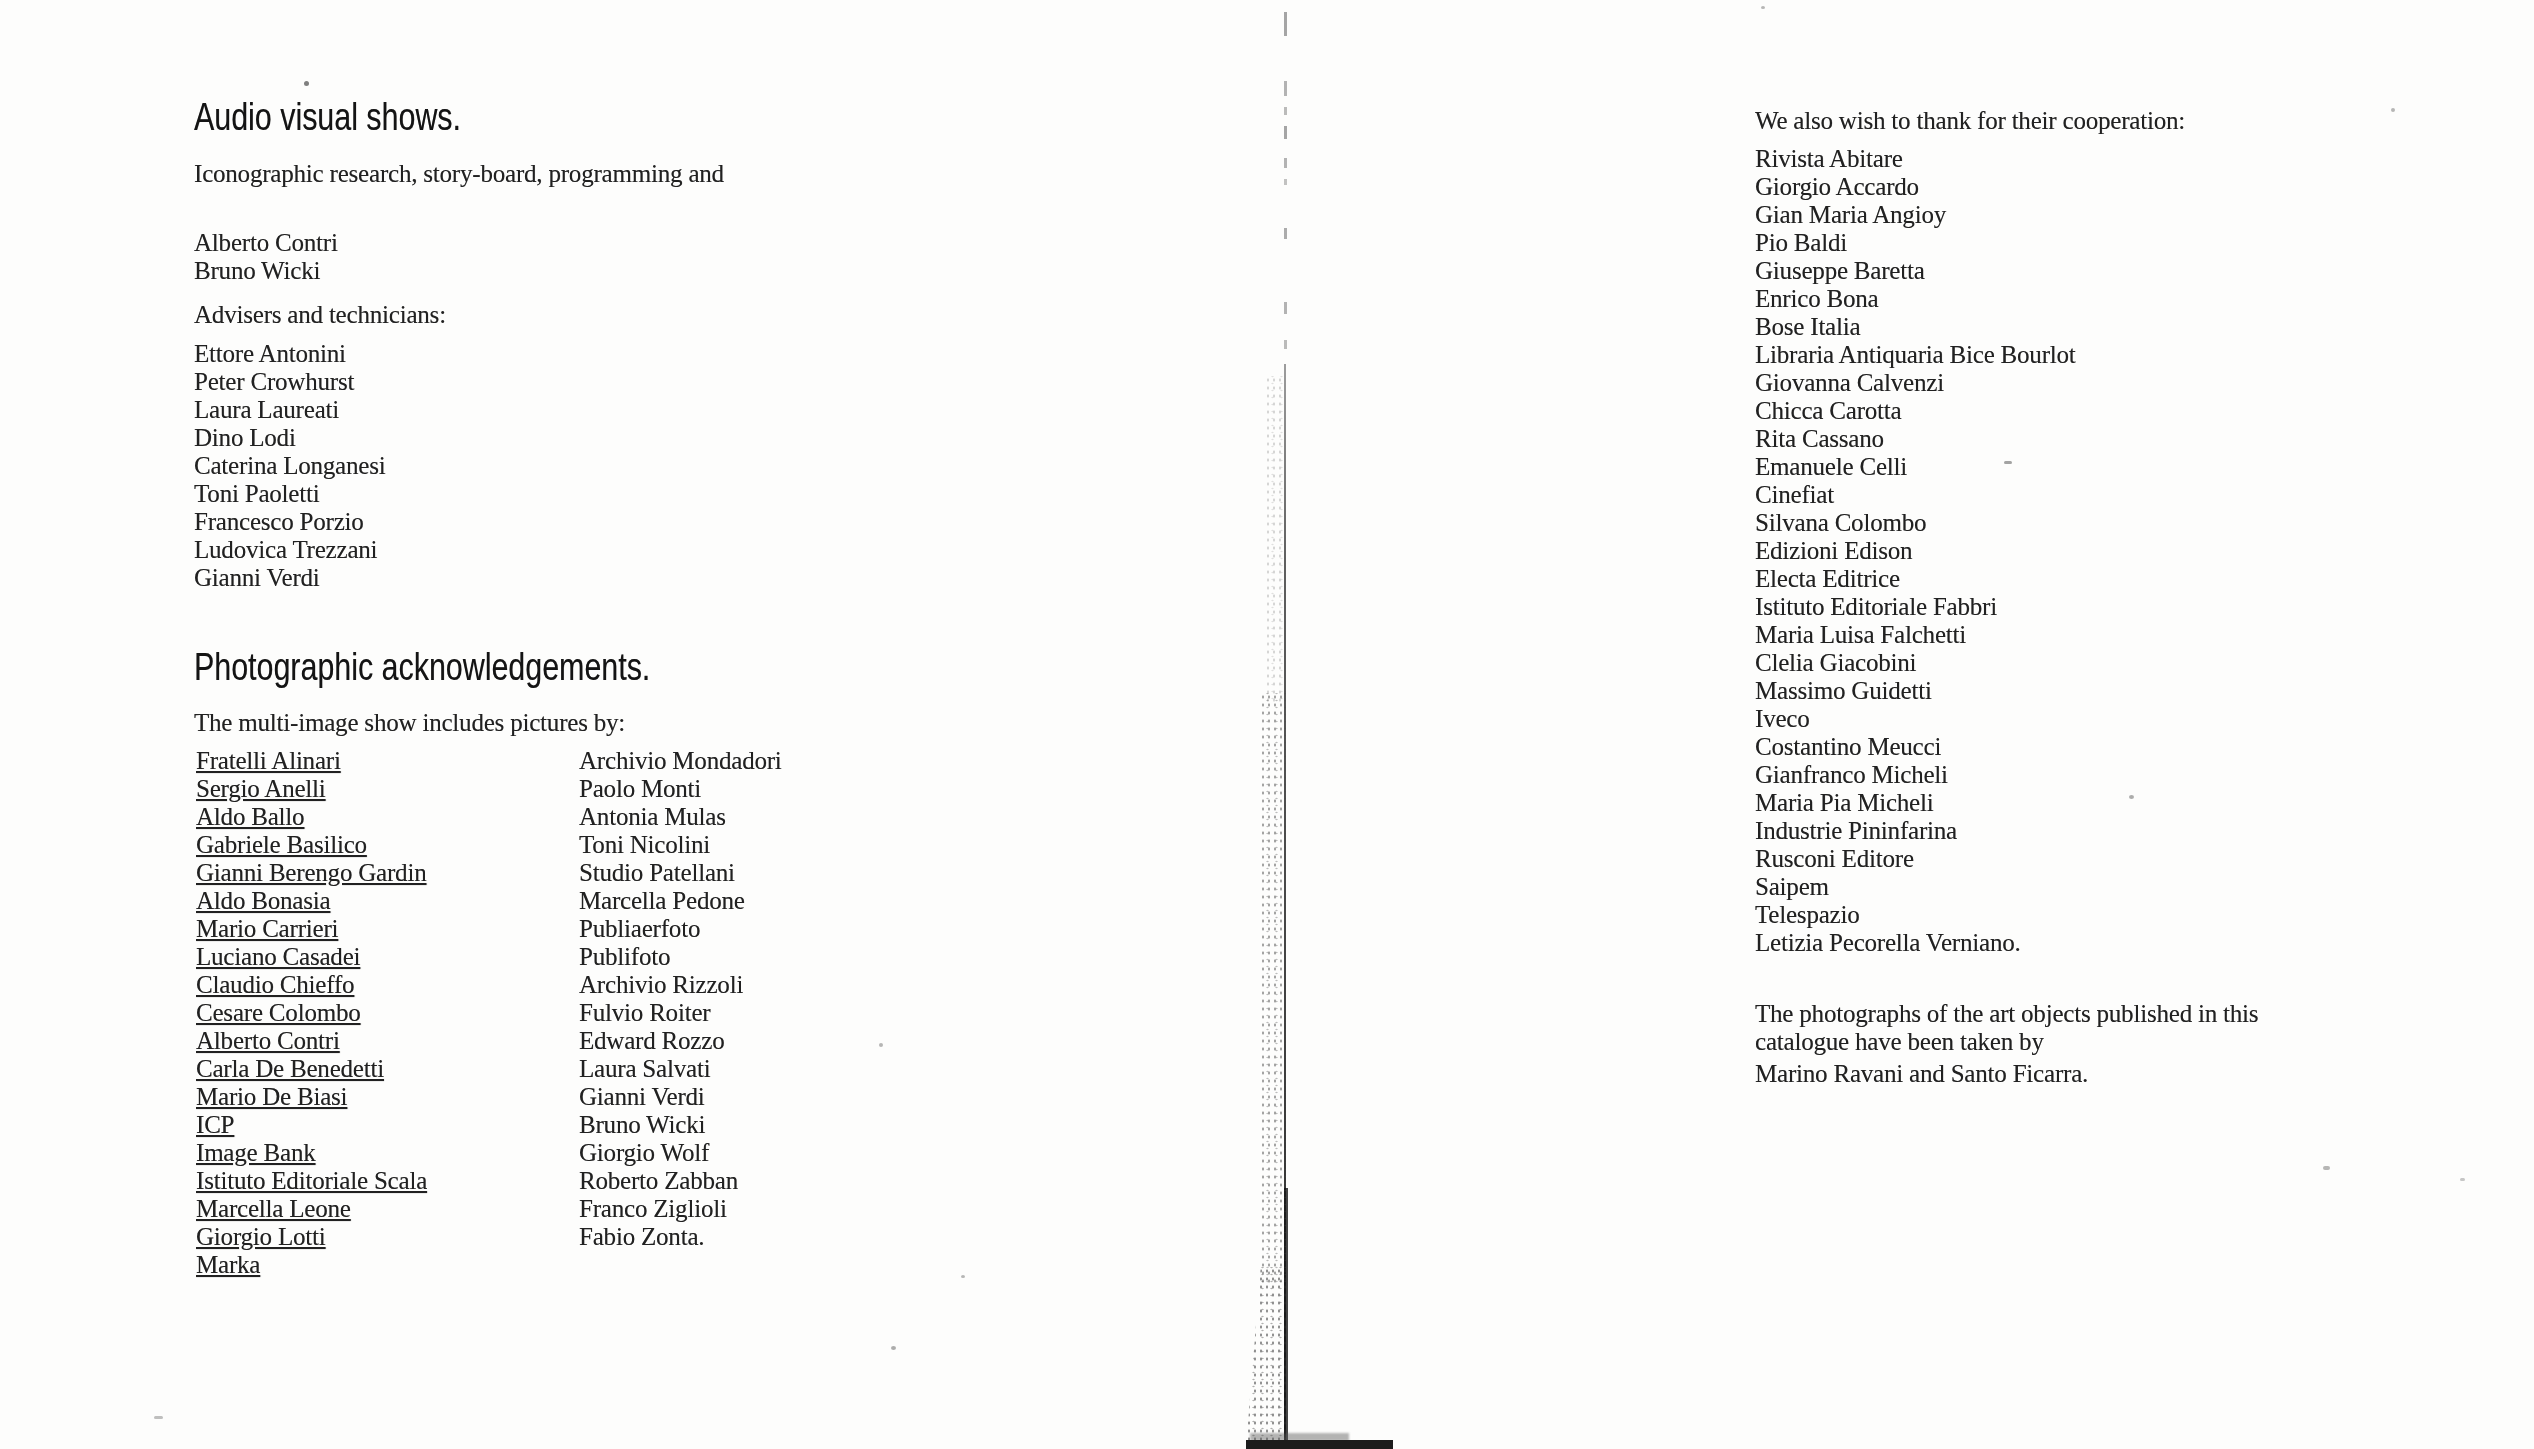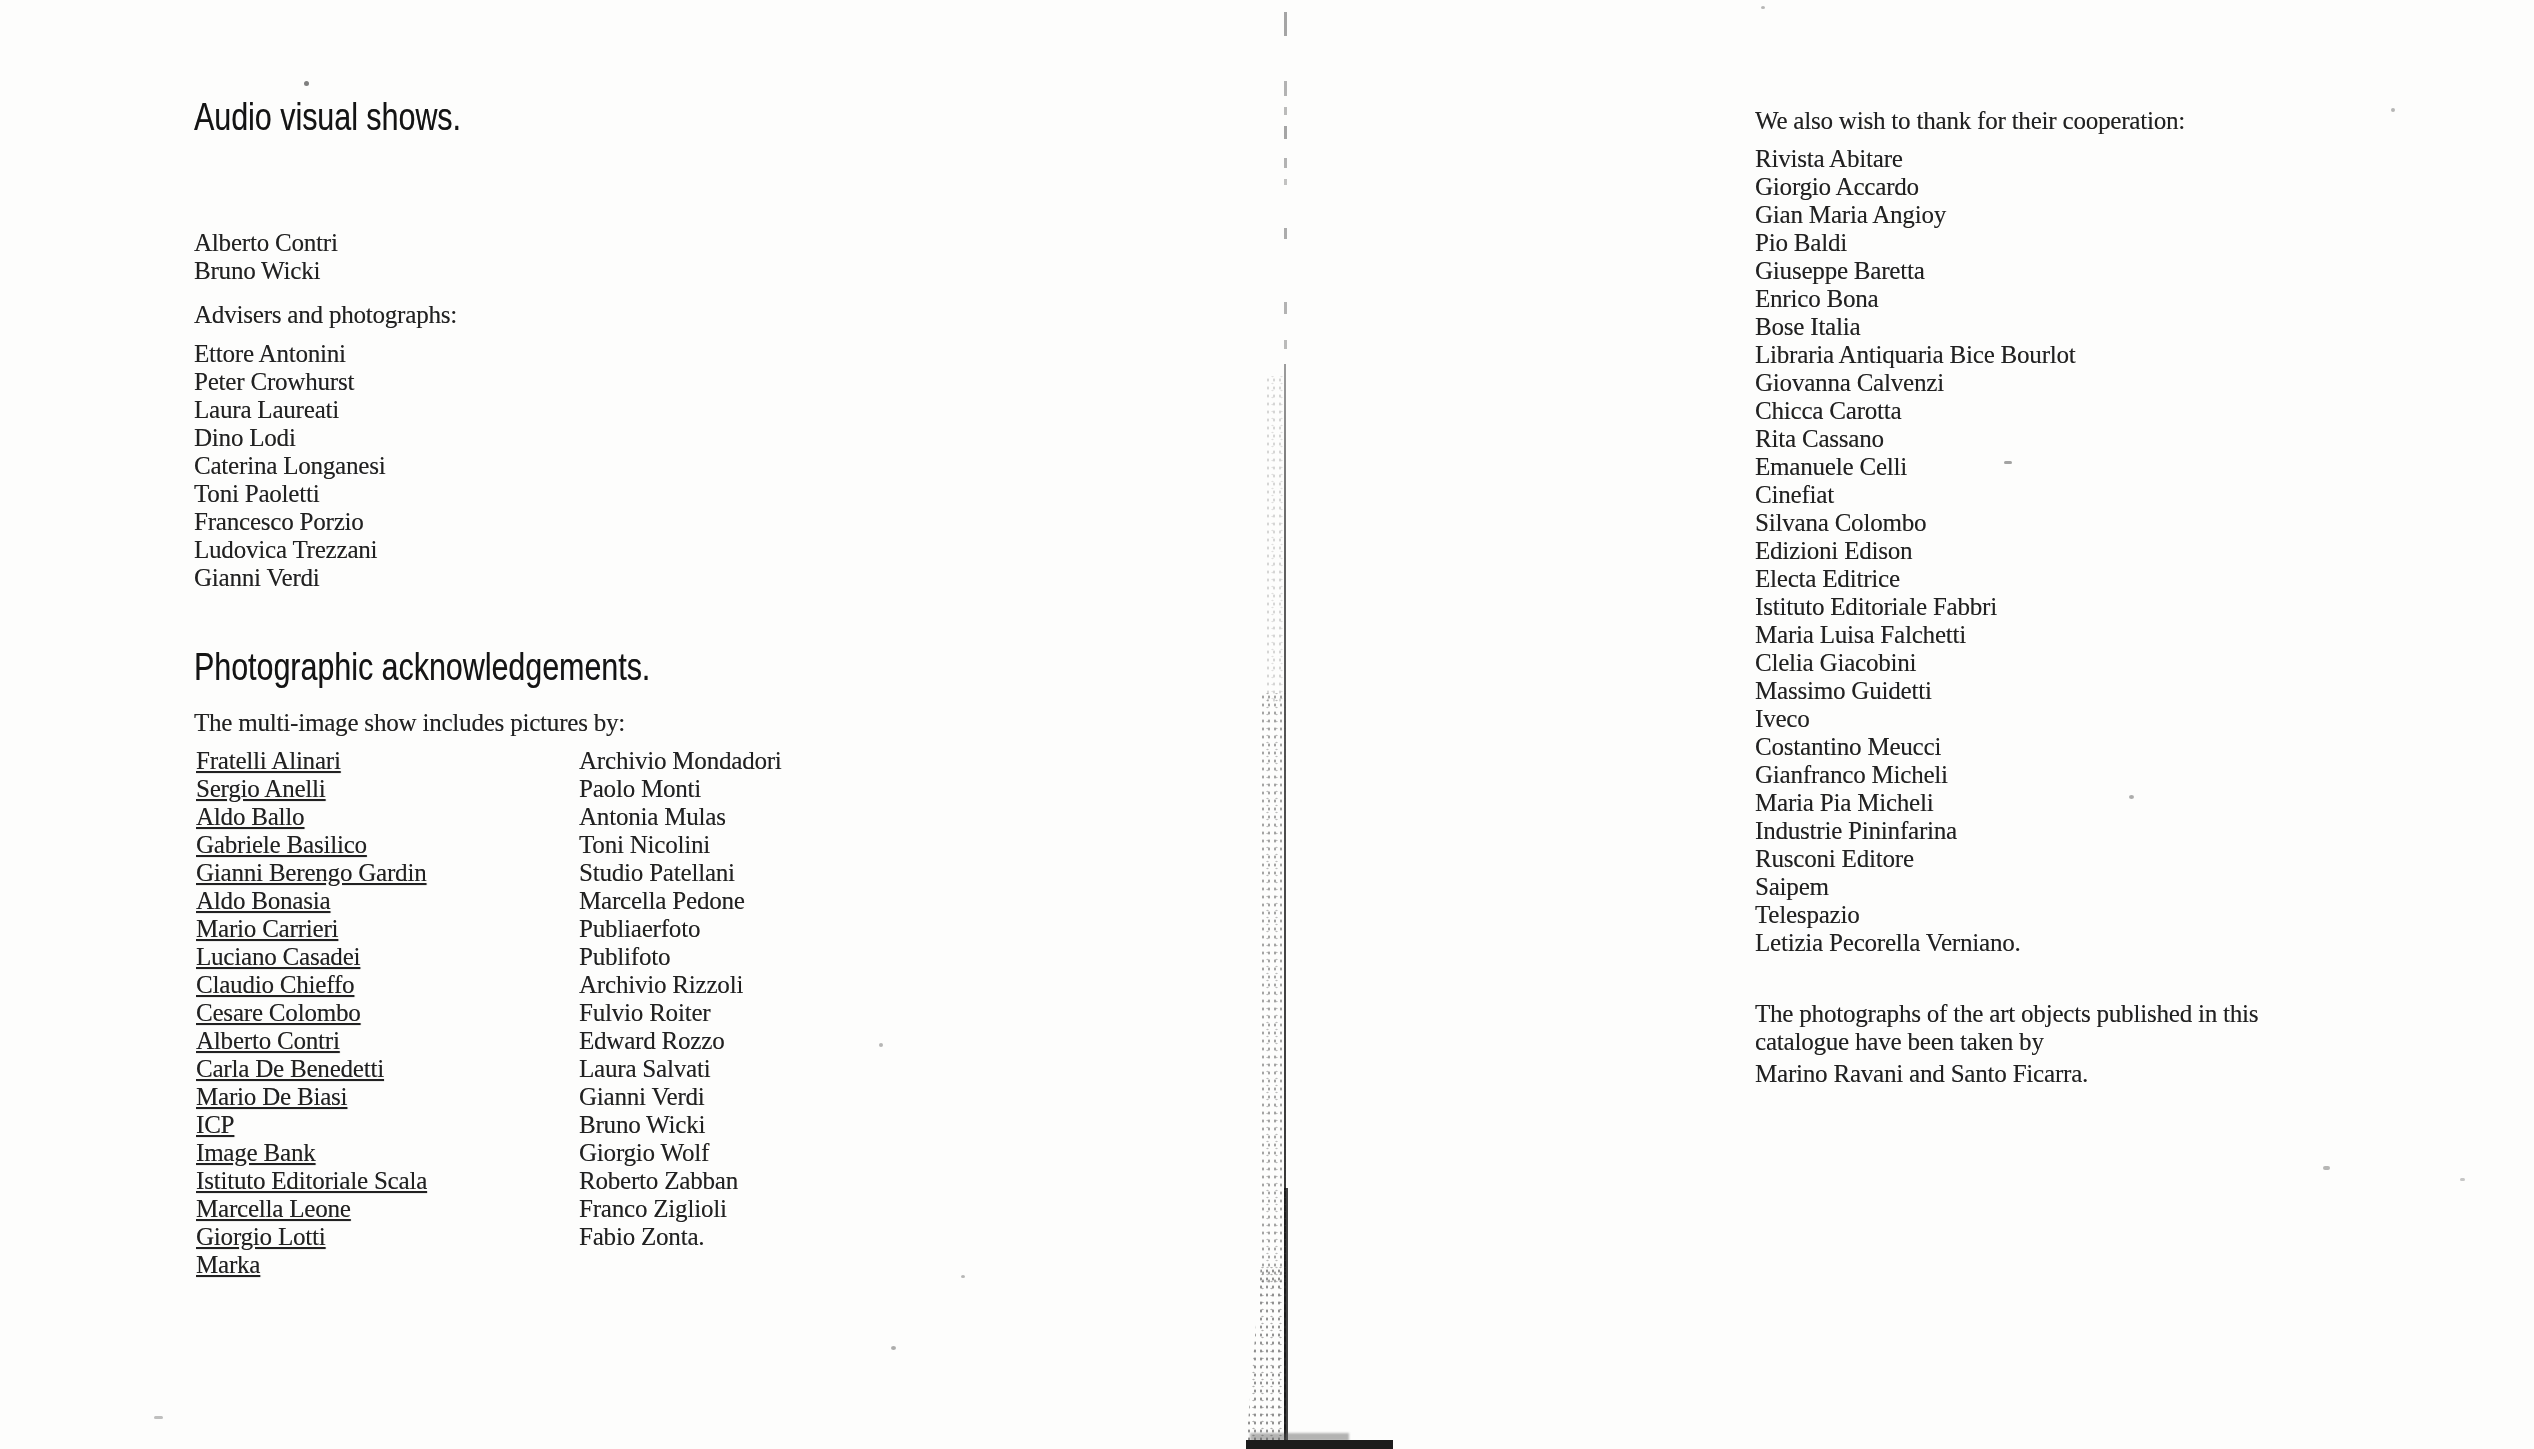--- a/index.html
+++ b/index.html
@@ -59,28 +59,29 @@
 </head>
 <body>
 
 <div class="abs" style="left:0;top:0;width:2534px;height:1449px;margin-left:20px;">
 
   <section>
 
     <div class="abs heading" style="left:174px;top:95px;">Audio visual shows.</div>
 
     <div class="abs body-text" style="left:174px;top:160px;">
+        <div class="line">Iconographic research, story-board, programming and</div>
       </div>
 
     <div class="abs body-text" style="left:174px;top:229px;">
         <div class="line">Alberto Contri</div>
         <div class="line">Bruno Wicki</div>
       </div>
 
-    <div class="abs body-text" style="left:174px;top:301px;">Advisers and photographs:</div>
+    <div class="abs body-text" style="left:174px;top:301px;">Advisers and technicians:</div>
 
     <div class="abs body-text" style="left:174px;top:340px;">
         <div class="line">Ettore Antonini</div>
         <div class="line">Peter Crowhurst</div>
         <div class="line">Laura Laureati</div>
         <div class="line">Dino Lodi</div>
         <div class="line">Caterina Longanesi</div>
         <div class="line">Toni Paoletti</div>
         <div class="line">Francesco Porzio</div>
         <div class="line">Ludovica Trezzani</div>

